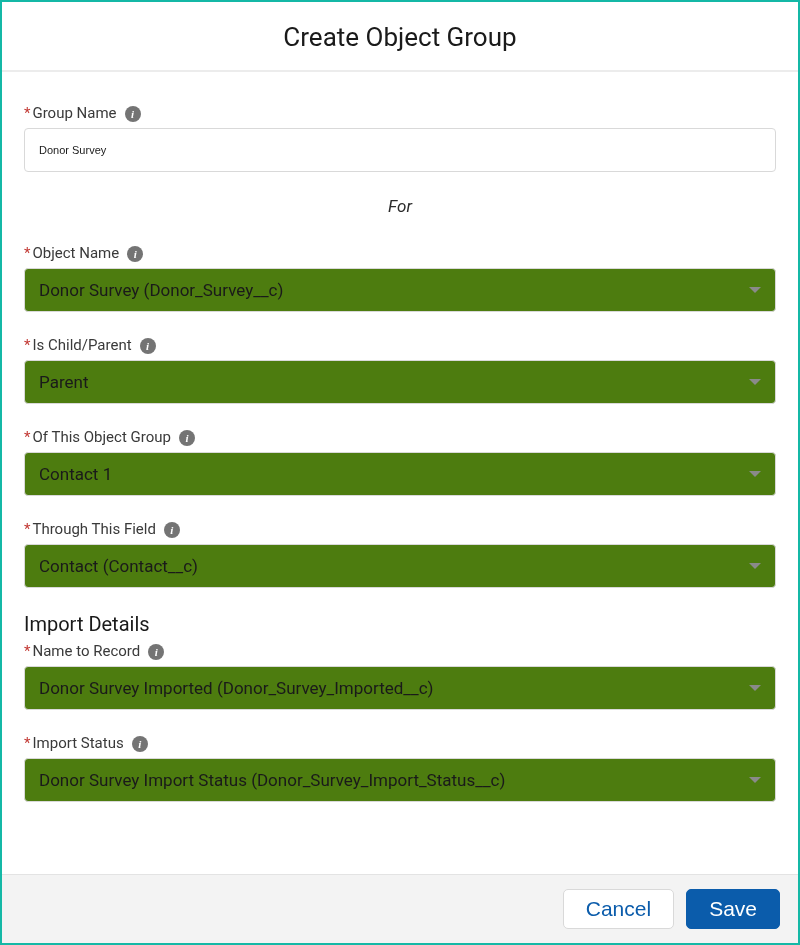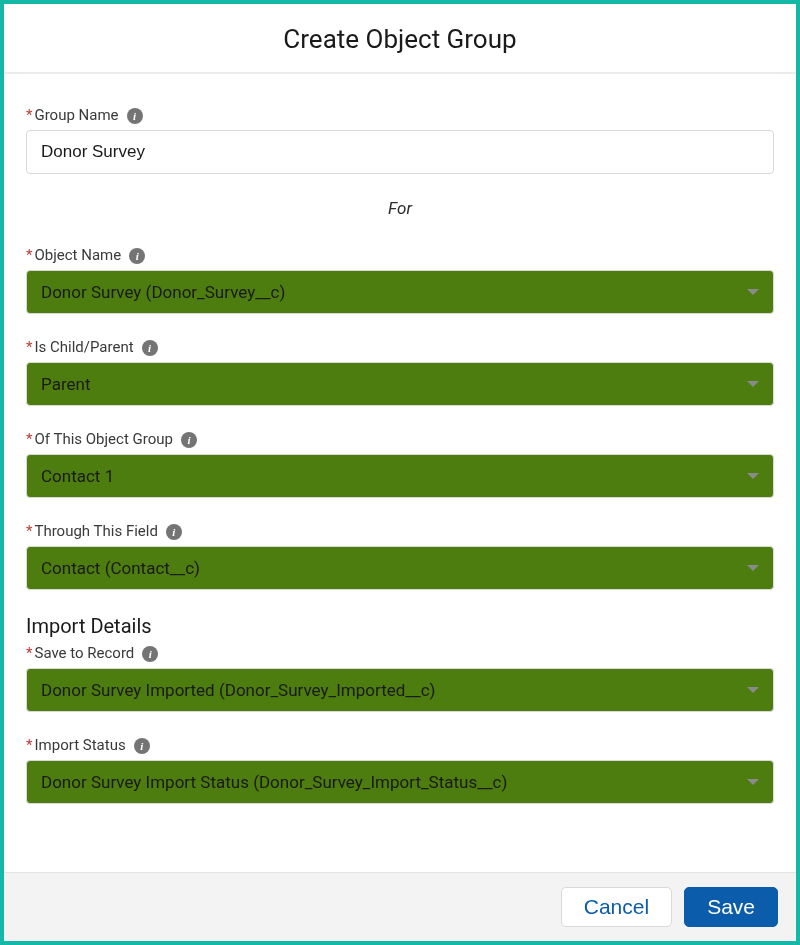--- a/index.html
+++ b/index.html
@@ -1,25 +1,25 @@
 <!DOCTYPE html>
 <html><head>
   <meta charset="utf-8">
   <style>
     * { box-sizing: border-box; margin: 0; padding: 0; }
     html, body { width: 800px; height: 945px; font-family: -apple-system, BlinkMacSystemFont, "Segoe UI", Roboto, Helvetica, Arial, sans-serif; background: #fff; color: #181818; }
-    .modal { width: 800px; height: 945px; border: 4px solid #14b8a6; display: flex; flex-direction: column; }
+    .modal { width: 800px; height: 945px; border: 2px solid #14b8a6; display: flex; flex-direction: column; }
     .modal-header { text-align: center; padding: 20px 0 18px 0; border-bottom: 2px solid #ececec; }
     .modal-header h1 { font-size: 26px; font-weight: 400; color: #1a1a1a; }
     .modal-body { flex: 1; padding: 32px 22px 20px 22px; overflow: auto; }
     .field { margin-bottom: 24px; }
     .field-label { font-size: 15px; color: #3a3a3a; margin-bottom: 6px; display: flex; align-items: flex-end; gap: 8px; }
     .req { color: #c23934; margin-right: 2px; }
     .info-icon { width: 16px; height: 16px; border-radius: 50%; background: #747474; display: inline-flex; align-items: center; justify-content: center; color: #fff; font-size: 11px; font-weight: 700; font-style: italic; font-family: Georgia, serif; line-height: 1; }
-    .text-input { width: 100%; height: 44px; border: 1px solid #d9d9d9; border-radius: 4px; padding: 0 14px; font-size: 17px; color: #1a1a1a; background: #fff; }
+    .text-input { width: 100%; height: 44px; border: 1px solid #d9d9d9; border-radius: 4px; padding: 0 14px; font-size: 11px; color: #1a1a1a; background: #fff; }
     .select { position: relative; width: 100%; }
     .select-box { width: 100%; height: 44px; border: 1px solid #d9d9d9; border-radius: 4px; padding: 0 40px 0 14px; font-size: 17px; color: #1a1a1a; background: #4d7c0f; display: flex; align-items: center; cursor: pointer; }
     .select-caret { position: absolute; right: 14px; top: 50%; transform: translateY(-50%); pointer-events: none; }
     .select-caret svg { display: block; }
     .for-line { text-align: center; font-style: italic; font-size: 17px; color: #2b2b2b; margin: 6px 0 28px 0; }
     .section-title { font-size: 20px; font-weight: 400; color: #1a1a1a; margin: 18px 0 6px 0; }
     .modal-footer { background: #f3f3f3; border-top: 1px solid #e3e3e3; padding: 14px 18px; display: flex; justify-content: flex-end; gap: 12px; }
     .btn { height: 40px; padding: 0 22px; border-radius: 5px; font-size: 21px; cursor: pointer; border: 1px solid transparent; }
     .btn-neutral { background: #fff; border-color: #d9d9d9; color: #0b5cab; }
     .btn-brand { background: #0b5cab; border-color: #0b5cab; color: #fff; font-weight: 500; }
@@ -101,21 +101,21 @@
               <path d="M1 2 L7 8 L13 2 Z" fill="#8a8a8a"></path>
             </svg>
         </span>
       </div>
     </div>
 
     <div class="section-title">Import Details</div>
 
     <div class="field" style="margin-top:4px">
       <div class="field-label">
-        <span><span class="req">*</span><span>Save to Record</span></span>
+        <span><span class="req">*</span><span>Name to Record</span></span>
         <span class="info-icon">i</span>
       </div>
       <div class="select">
         <div class="select-box">Donor Survey Imported (Donor_Survey_Imported__c)</div>
         <span class="select-caret">
           <svg width="14" height="10" viewBox="0 0 14 10">
               <path d="M1 2 L7 8 L13 2 Z" fill="#8a8a8a"></path>
             </svg>
         </span>
       </div>

